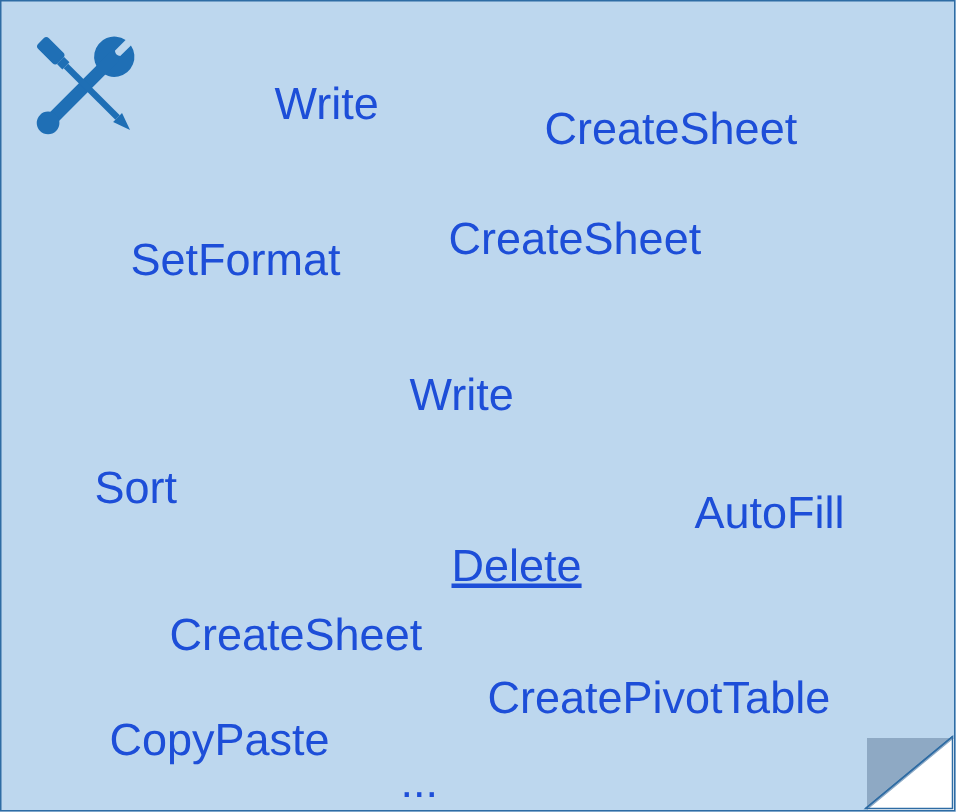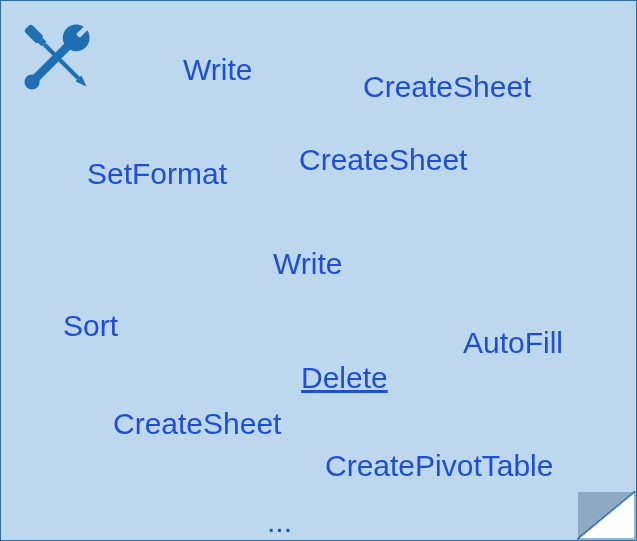--- a/index.html
+++ b/index.html
@@ -116,20 +116,21 @@
   <div class="word w-write">Write</div>
   <div class="word w-createsheet">CreateSheet</div>
   <div class="word w-createchart">CreateSheet</div>
   <div class="word w-setformat">SetFormat</div>
   <div class="word w-filter">Write</div>
   <div class="word w-autofill">AutoFill</div>
   <div class="word w-sort">Sort</div>
   <div class="word w-delete">Delete</div>
   <div class="word w-insertcolumn">CreateSheet</div>
   <div class="word w-createpivottable">CreatePivotTable</div>
+  <div class="word w-copypaste">CopyPaste</div>
   <div class="word w-ellipsis">...</div>
 
   <div class="fold">
     <div class="fold-back"></div>
     <div class="fold-front"></div>
     <svg class="fold-line" viewBox="0 0 62 52">
       <path d="M 2 50 L 60 2" stroke="#2e6ca4" stroke-width="1" fill="none"></path>
       <path d="M 2 50 L 60 2 L 60 50 Z" stroke="#2e6ca4" stroke-width="1" fill="none"></path>
     </svg>
   </div>

